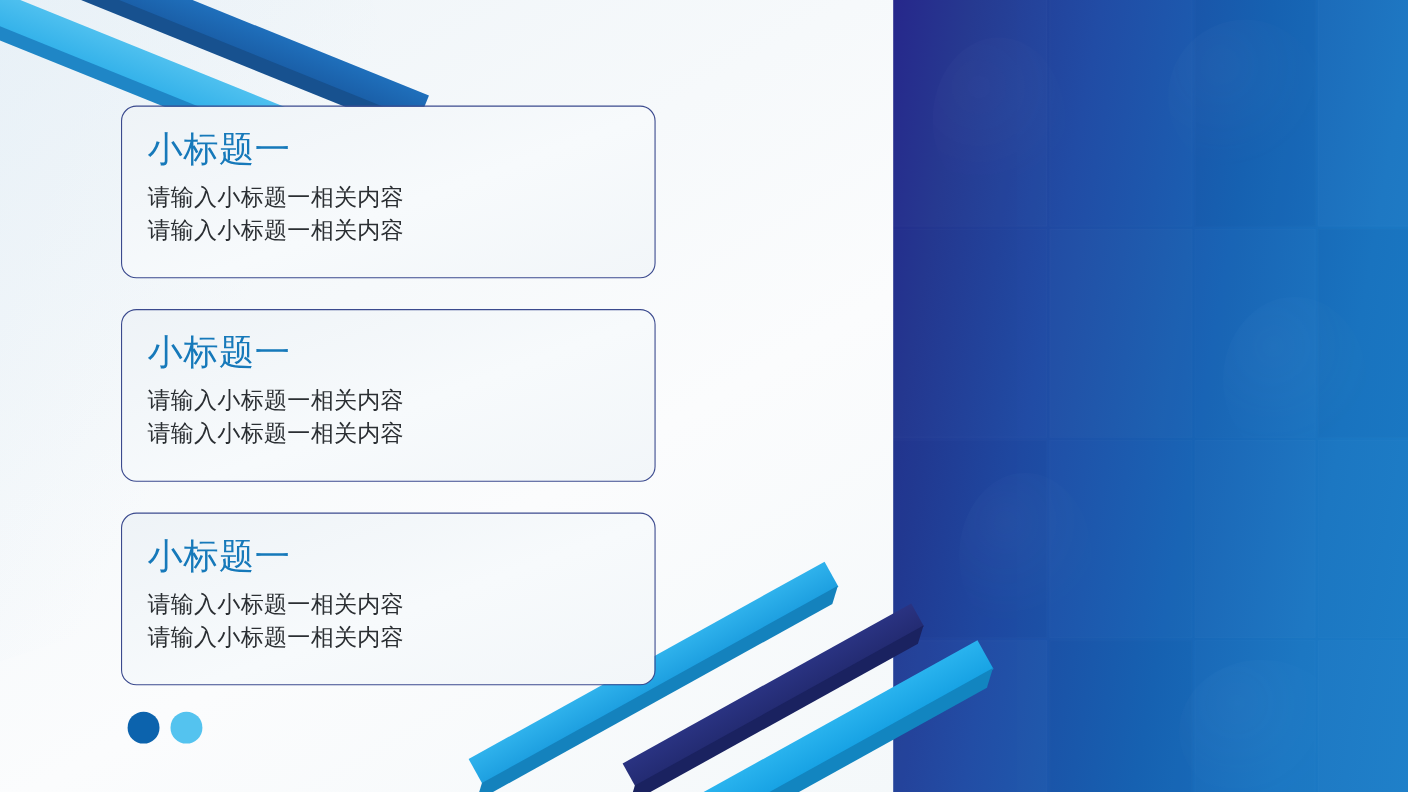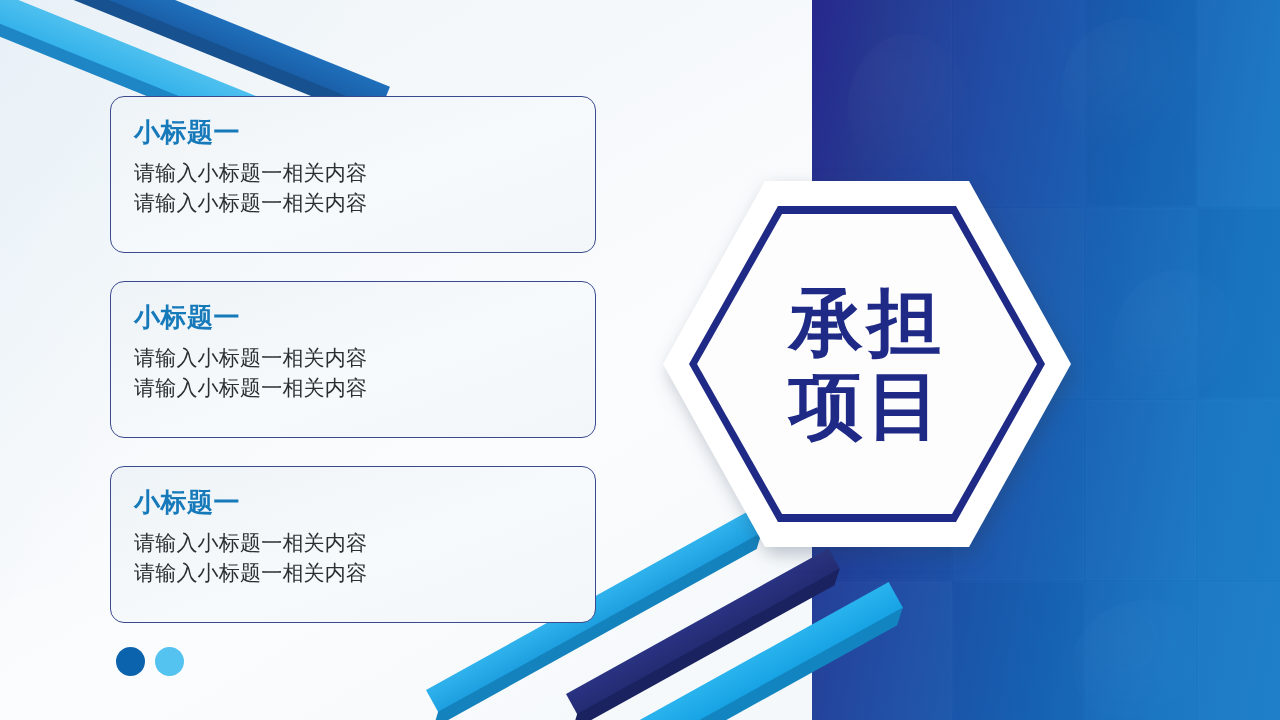--- a/index.html
+++ b/index.html
@@ -98,22 +98,22 @@
     width:486px;
     height:157px;
     border:1px solid #3b4a8e;
     border-radius:14px;
     background:linear-gradient(160deg,#eef3f7 0%,#f7fafc 55%,#f2f6f9 100%);
     margin-bottom:28px;
     padding:22px 0 0 23px;
   }
   .card-title{
     color:#1679ba;
-    font-size:26px;
-    font-weight:700;
+    font-size:32px;
+    font-weight:400;
     line-height:1;
     letter-spacing:.5px;
     margin-bottom:14px;
     font-family:"DejaVu Sans","Liberation Sans",sans-serif;
   }
   .card-line{
     color:#2b2f33;
     font-size:21px;
     font-weight:400;
     line-height:1.42;
@@ -227,22 +227,14 @@
       <div class="card-line">请输入小标题一相关内容</div>
     </div>
 
   </div>
 
   <div class="dots">
     <span class="dot dot-1"></span>
     <span class="dot dot-2"></span>
   </div>
 
-  <div class="hex-wrap">
-    <div class="hex-outer"></div>
-    <div class="hex-ring"></div>
-    <div class="hex-inner">
-      <div class="hex-line">承担</div>
-      <div class="hex-line">项目</div>
-    </div>
-  </div>
 
 </div>
 
 </body></html>

